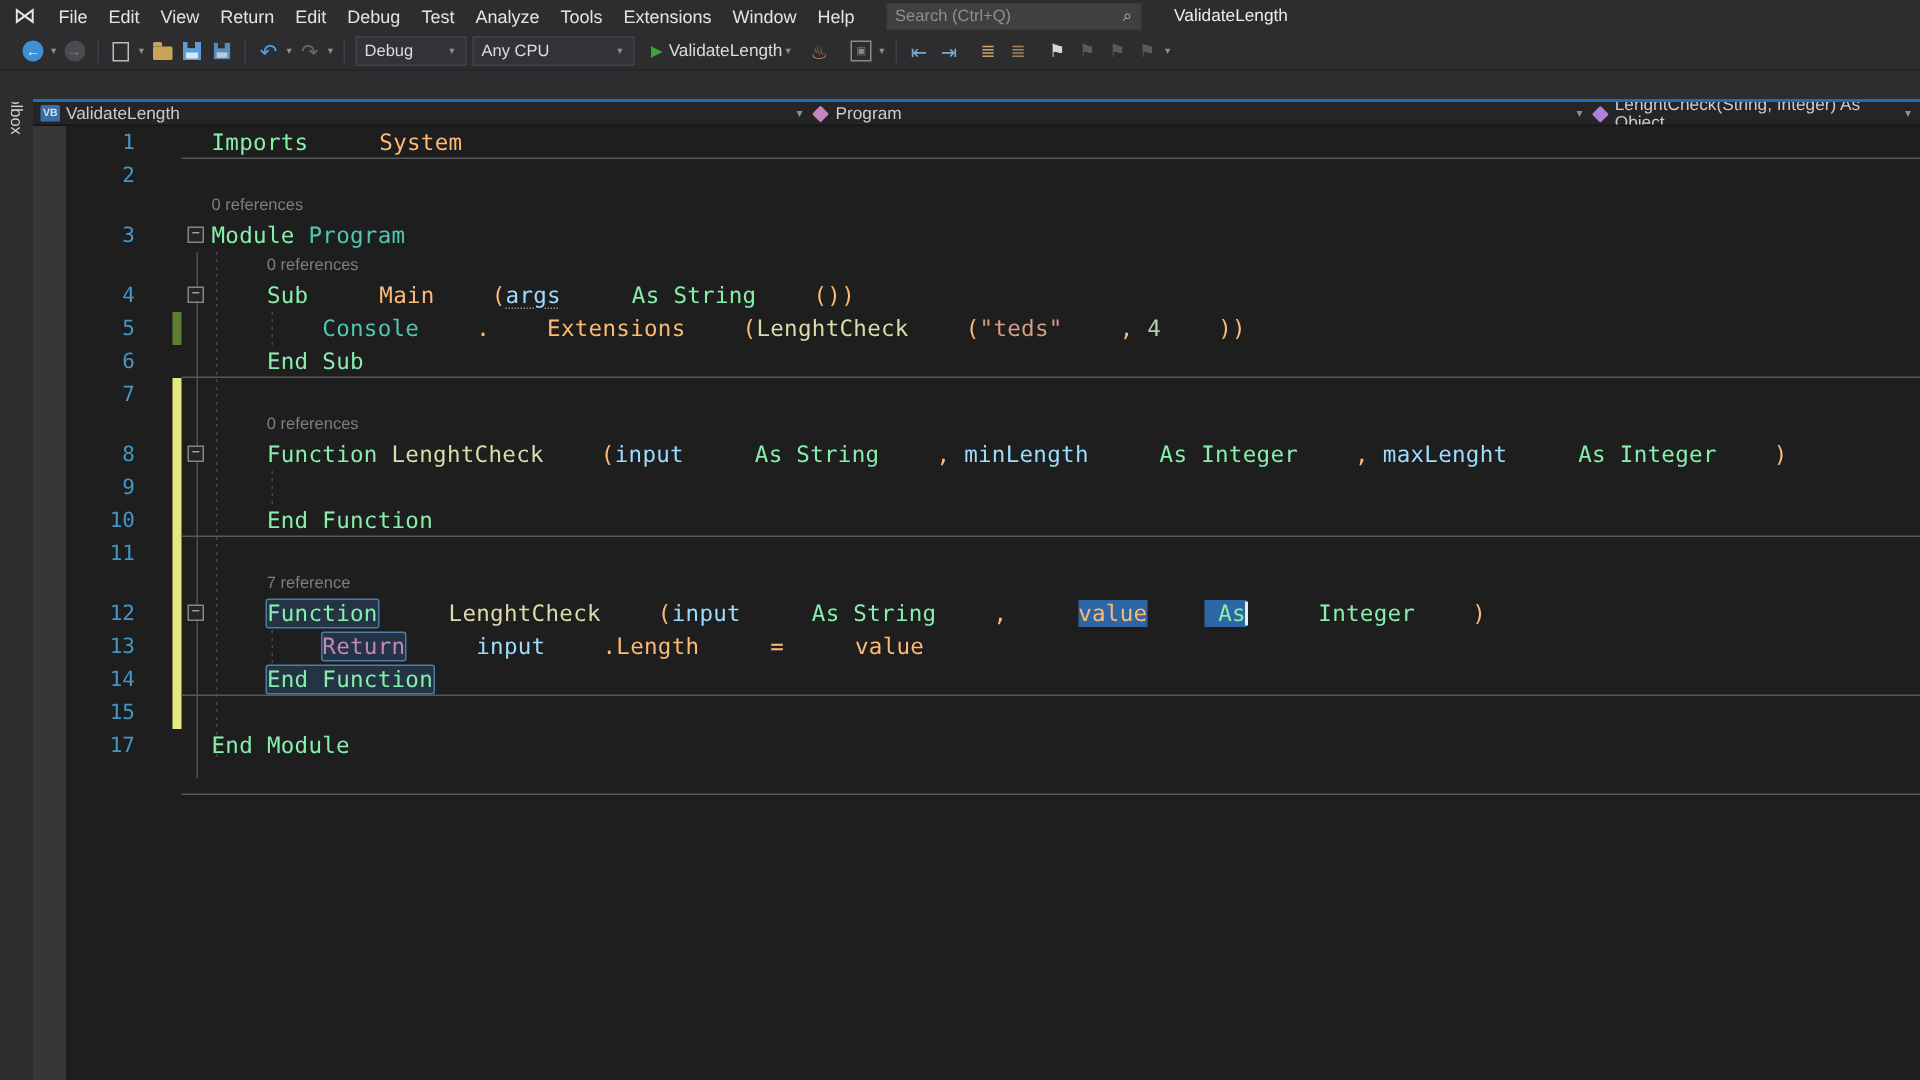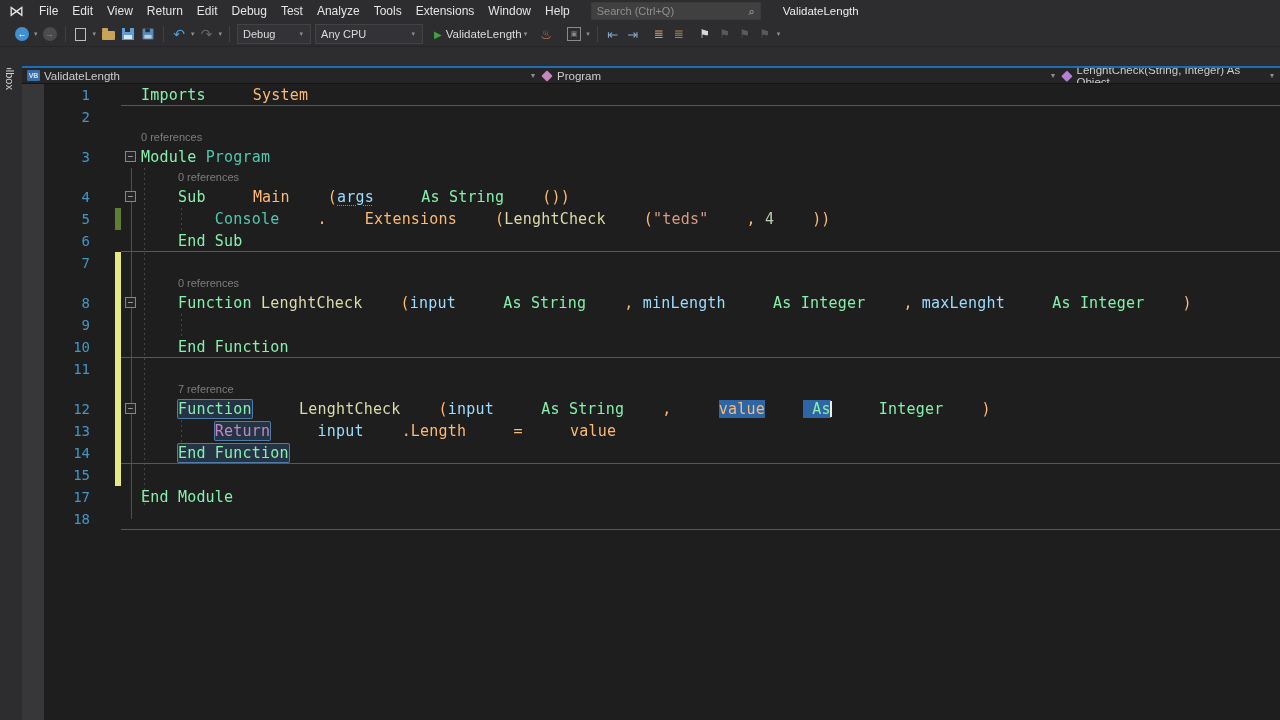--- a/index.html
+++ b/index.html
@@ -316,24 +316,20 @@
       </div>
       <div class="code-row">
         <span class="ln">15</span>
         <span class="chg yellow"></span>
         <pre class="codeline"></pre>
       </div>
       <div class="code-row">
         <span class="ln">17</span>
         <pre class="codeline"><span class="kw">End Module</span></pre>
       </div>
-      <div class="code-row">
-        <span class="ln">18</span>
-        <pre class="codeline"></pre>
-      </div>
       <div class="guide solid" style="left: 109px; top: 84px; height: 351px;"></div>
       <div class="guide dashed" style="left: 122px; top: 84px; height: 340px;"></div>
       <div class="guide dashed" style="left: 159px; top: 124px; height: 22px;"></div>
       <div class="guide dashed" style="left: 159px; top: 230px; height: 22px;"></div>
       <div class="guide dashed" style="left: 159px; top: 336px; height: 22px;"></div>
       <div class="psep" style="top: 21px;"></div>
       <div class="psep" style="top: 167px;"></div>
       <div class="psep" style="top: 273px;"></div>
       <div class="psep" style="top: 379px;"></div>
       <div class="psep" style="top: 445px;"></div>

